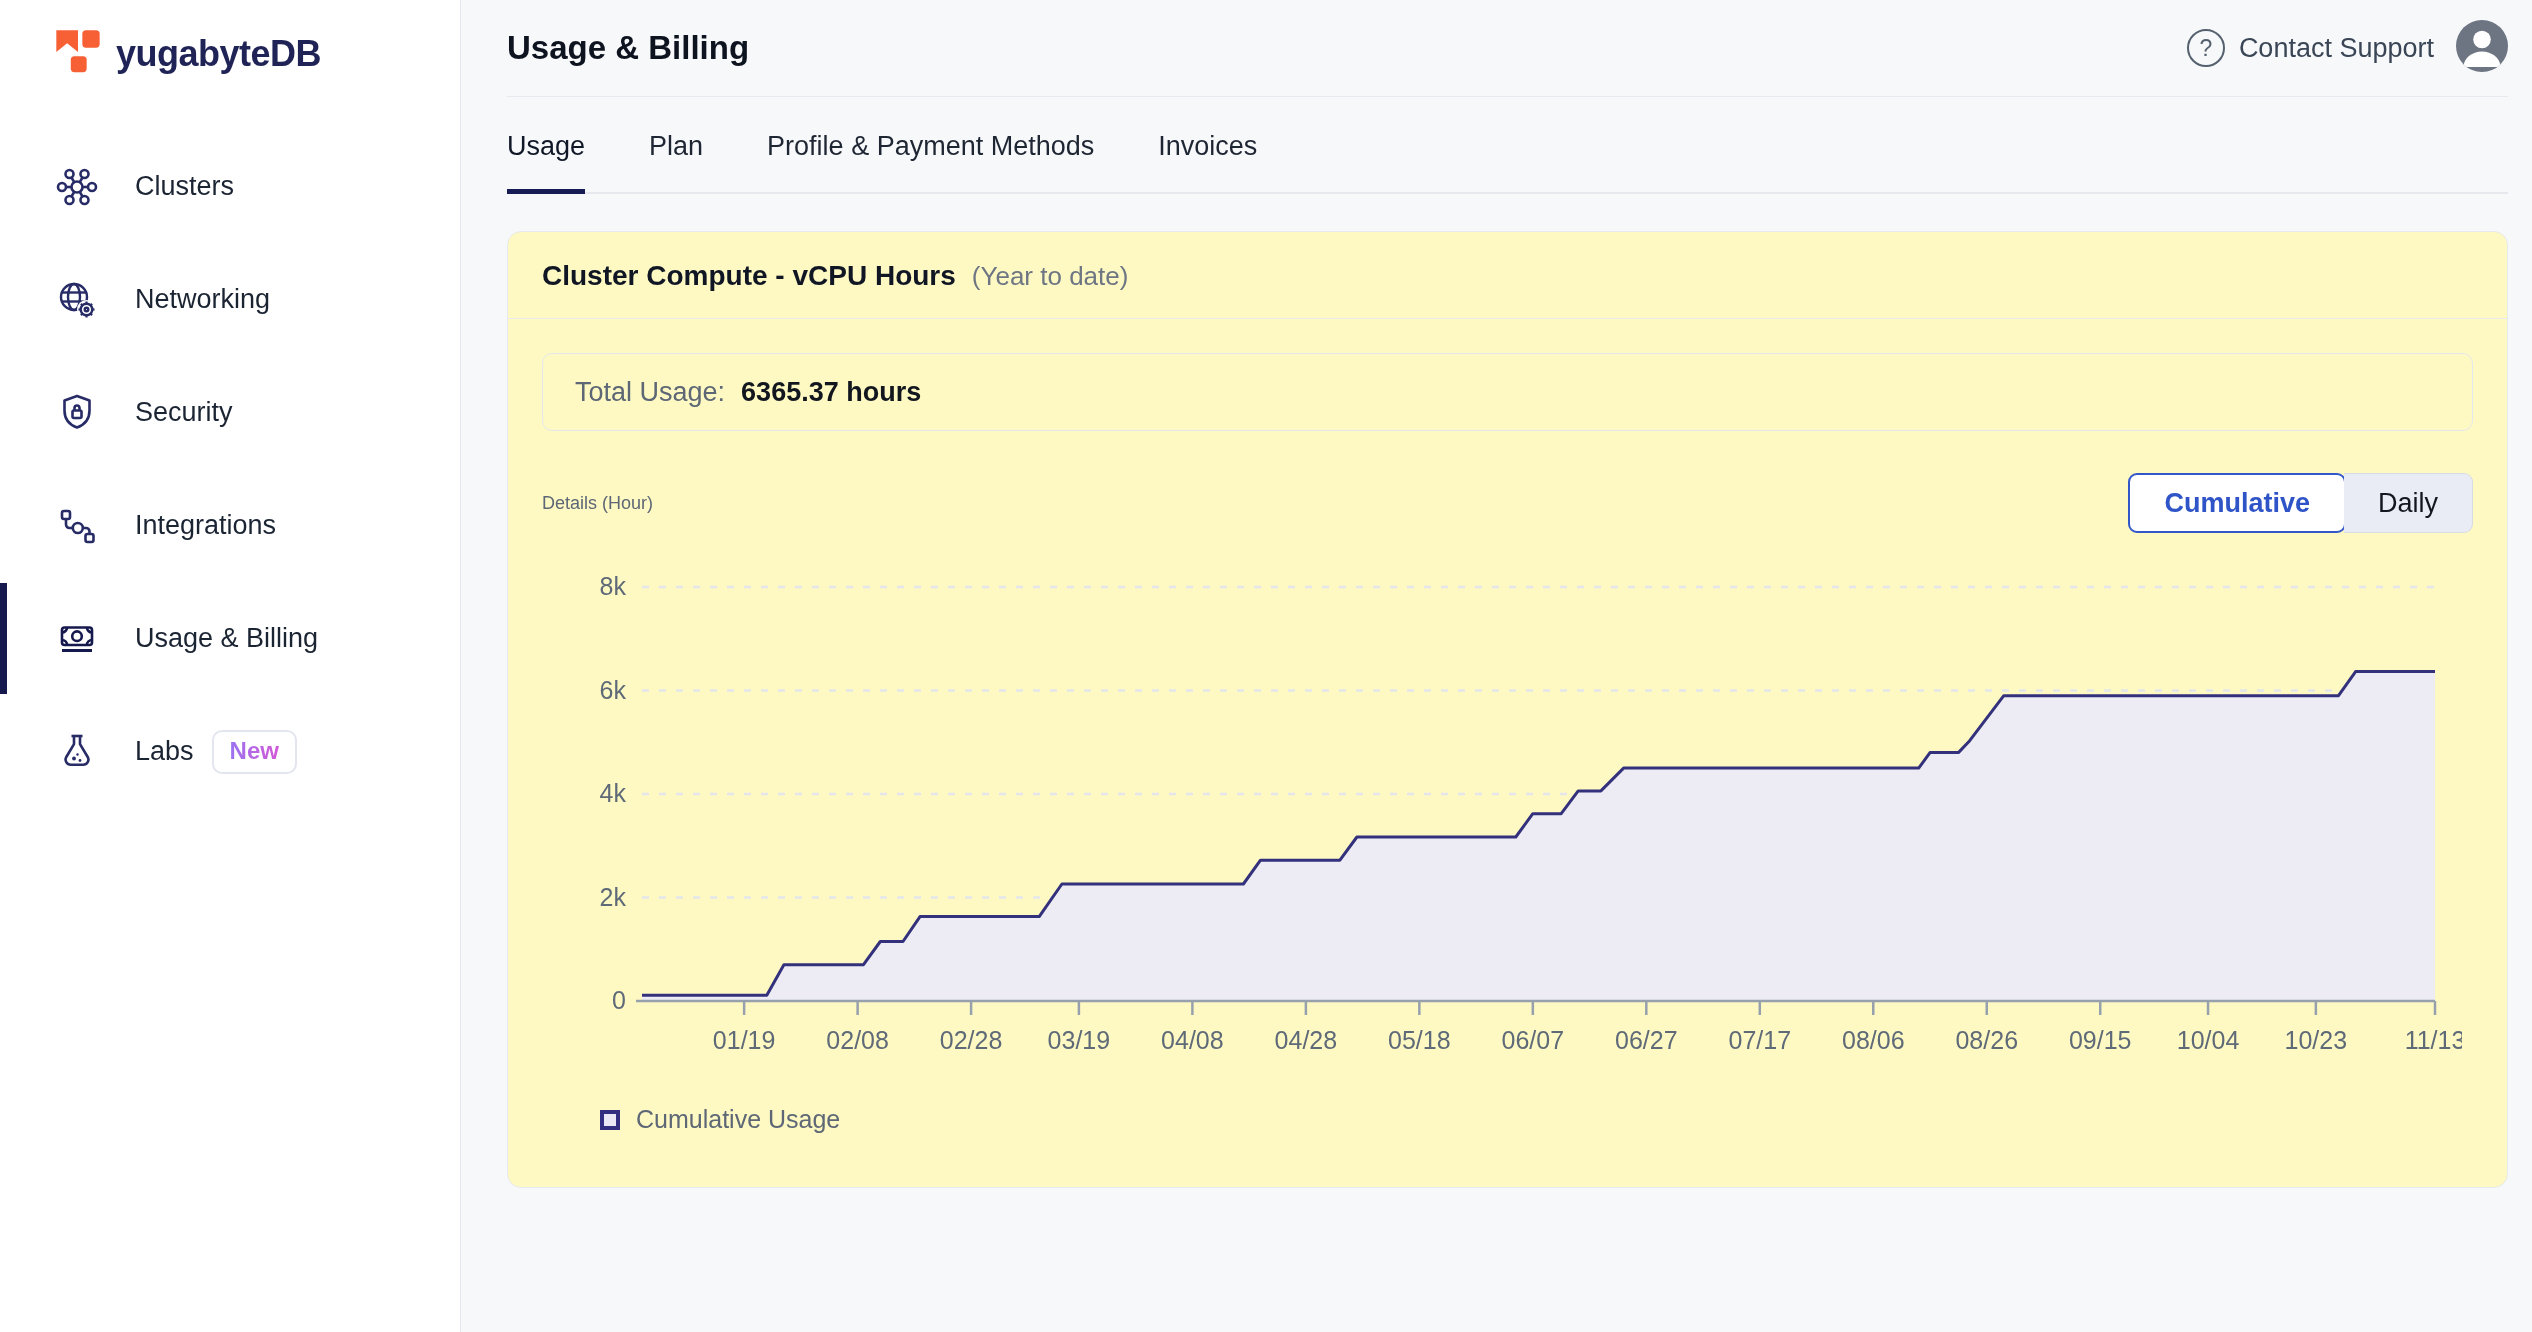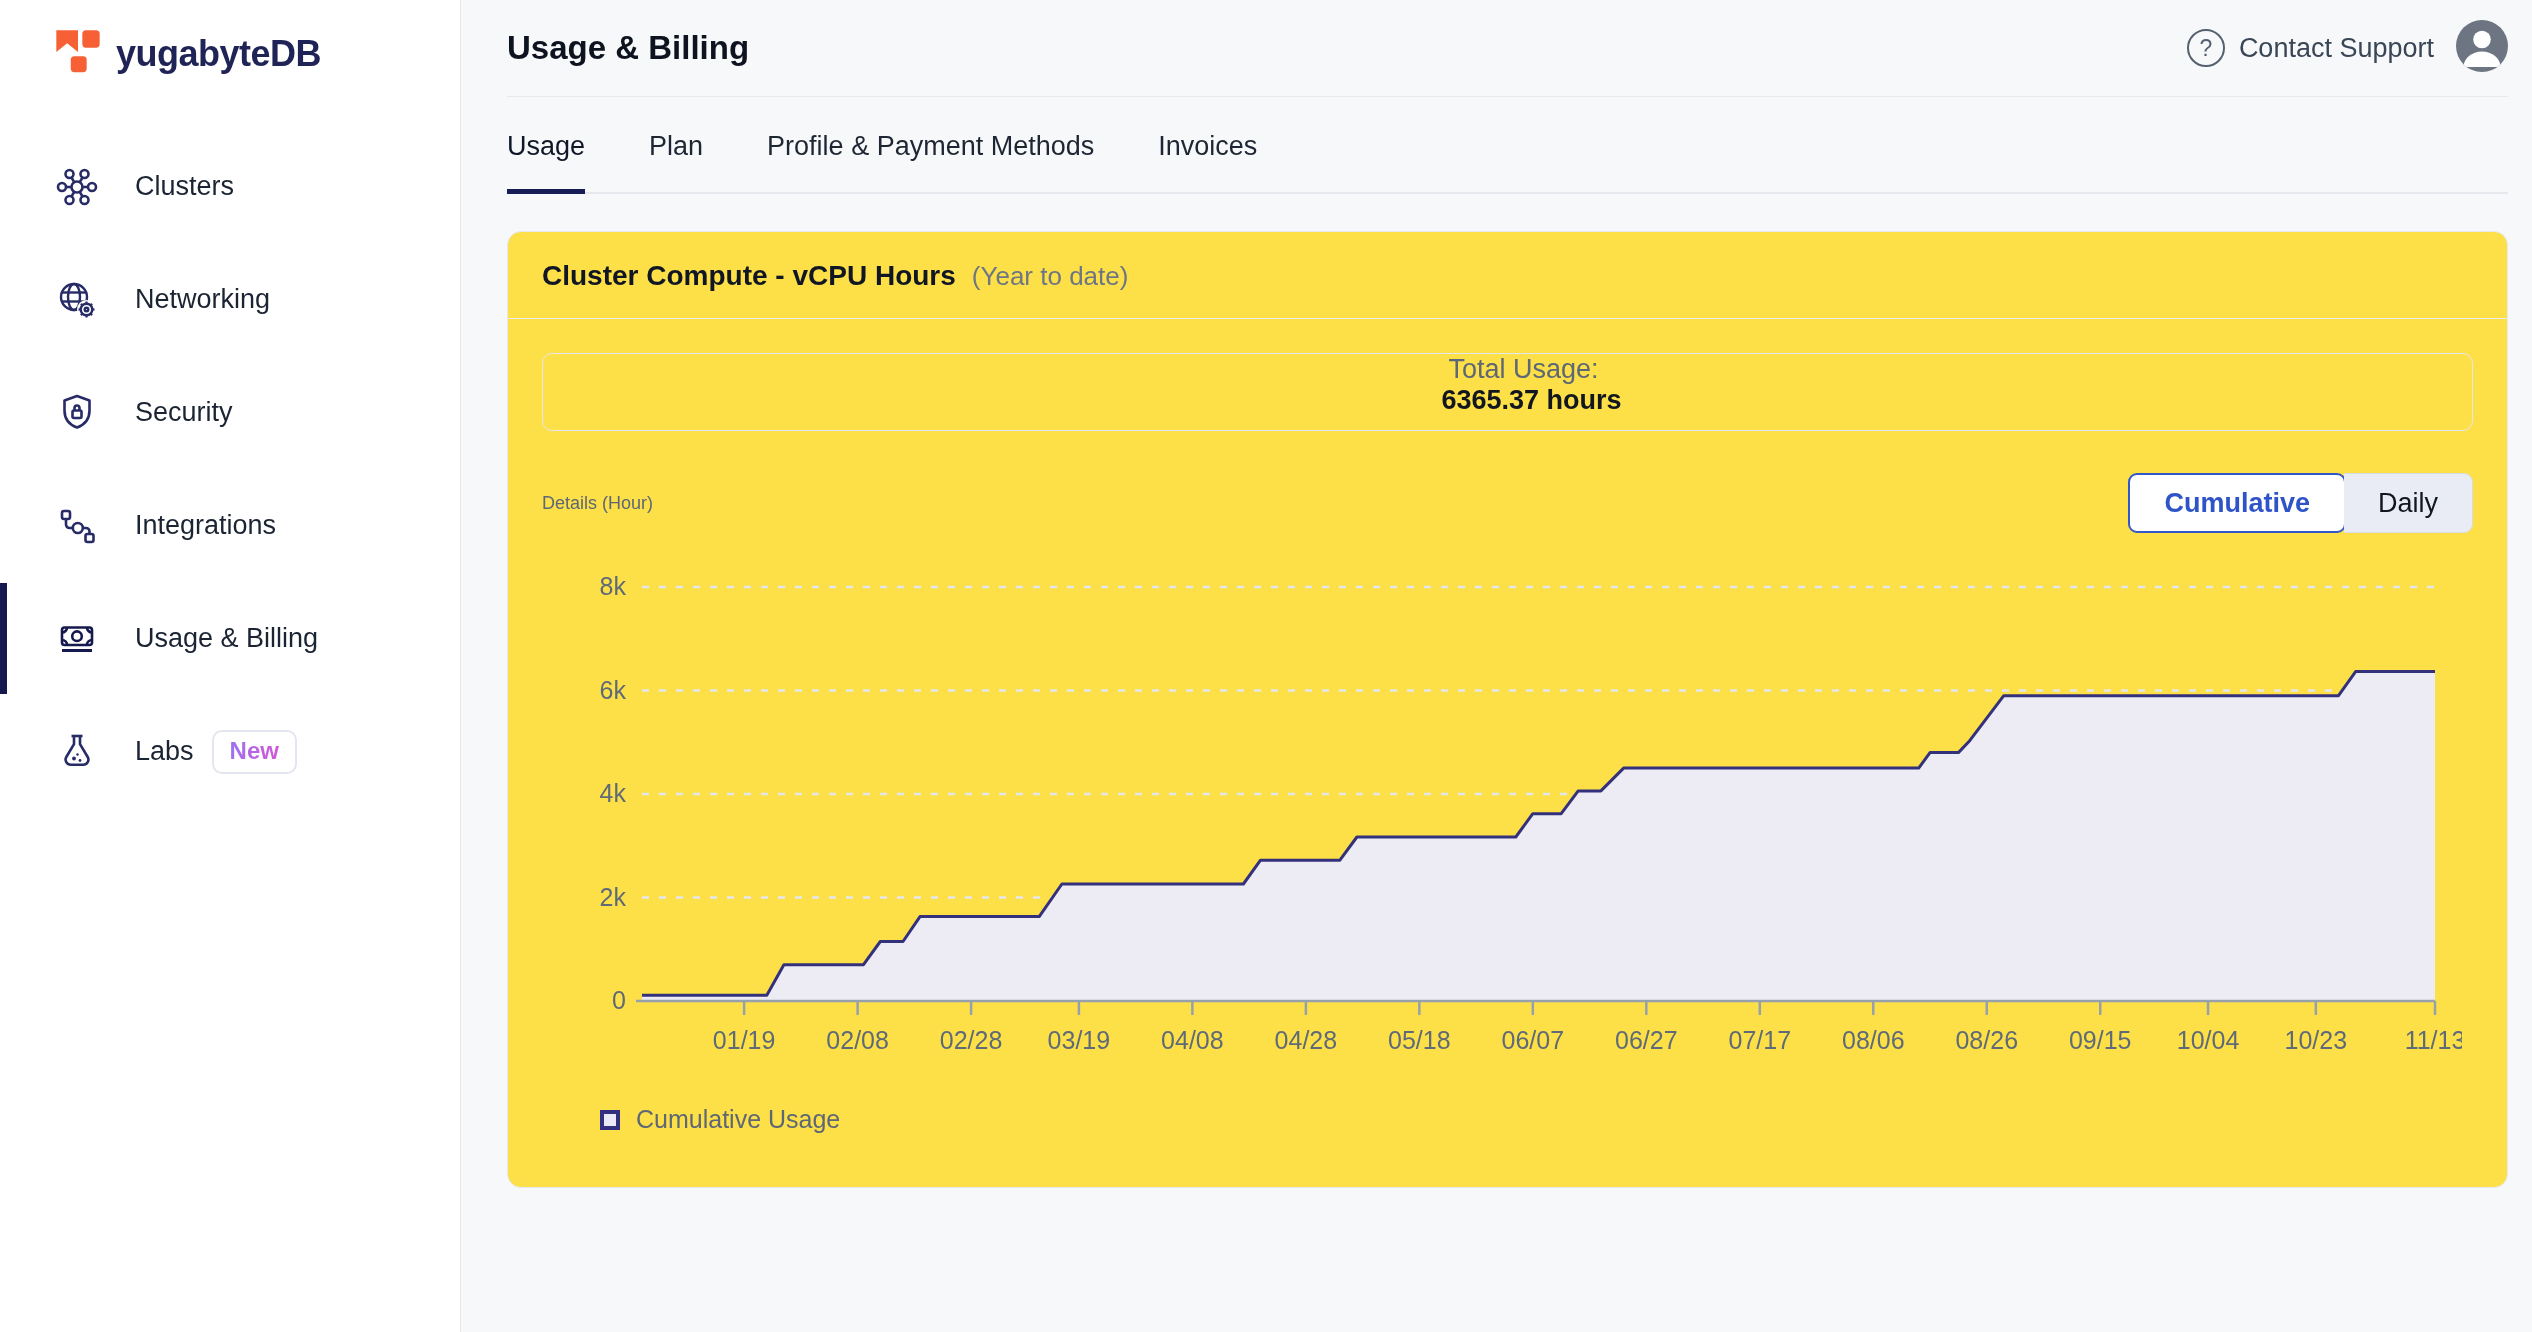--- a/index.html
+++ b/index.html
@@ -39,28 +39,28 @@
   .tab.active::after { content:''; position:absolute; left:0; right:0; bottom:-2px; height:5px; background:#171c55; }
 
   
   .filters { display:flex; gap:24px; margin-top:38px; }
   .select { display:flex; align-items:center; justify-content:space-between;
     height:64px; background:#fff; border:1.5px solid #d5dae3; border-radius:9px;
     padding:0 26px 0 28px; font-size:27px; color:#171c26; cursor:pointer; }
   .select.w1 { width:578px; } .select.w2 { width:567px; }
 
   
-  .card { margin-top:37px; width:2001px; height:957px; background:#fde047;
+  .card { margin-top:37px; width:2001px; height:957px; background:#fef9c3;
     border:1.5px solid #e6e9ef; border-radius:14px; }
   .card-head { display:flex; align-items:baseline; padding:28px 34px 26px; }
   .card-title { font-size:28px; font-weight:700; color:#101624; }
   .card-sub { font-size:26px; color:#6e7683; margin-left:16px; }
   .card-divider { height:1px; background:#e9ebf0; }
   .total-box { margin:34px 34px 0; height:78px; border:1.5px solid #e4e7ed; border-radius:10px;
-    display:flex; align-items:center; padding-left:32px;flex-direction:column; }
+    display:flex; align-items:center; padding-left:32px; }
   .total-label { font-size:27px; color:#5d6775; }
   .total-value { font-size:27px; font-weight:700; color:#12161f; margin-left:16px; }
   .details-row { margin:42px 34px 0; display:flex; align-items:center; justify-content:space-between; }
   .details-label { font-size:18px; color:#5d6775; }
   .toggle { display:flex; }
   .toggle-btn { height:60px; display:flex; align-items:center; padding:0 34px; font-size:27px; cursor:pointer; }
   .toggle-btn.on { background:#fff; border:2.5px solid #3356c9; border-radius:9px; color:#2e54c8; font-weight:700; }
   .toggle-btn.off { background:#e9ecf4; border:1.5px solid #d7dbe4; border-left:none;
     border-radius:0 9px 9px 0; color:#12161f; margin-left:-2px; }
 

